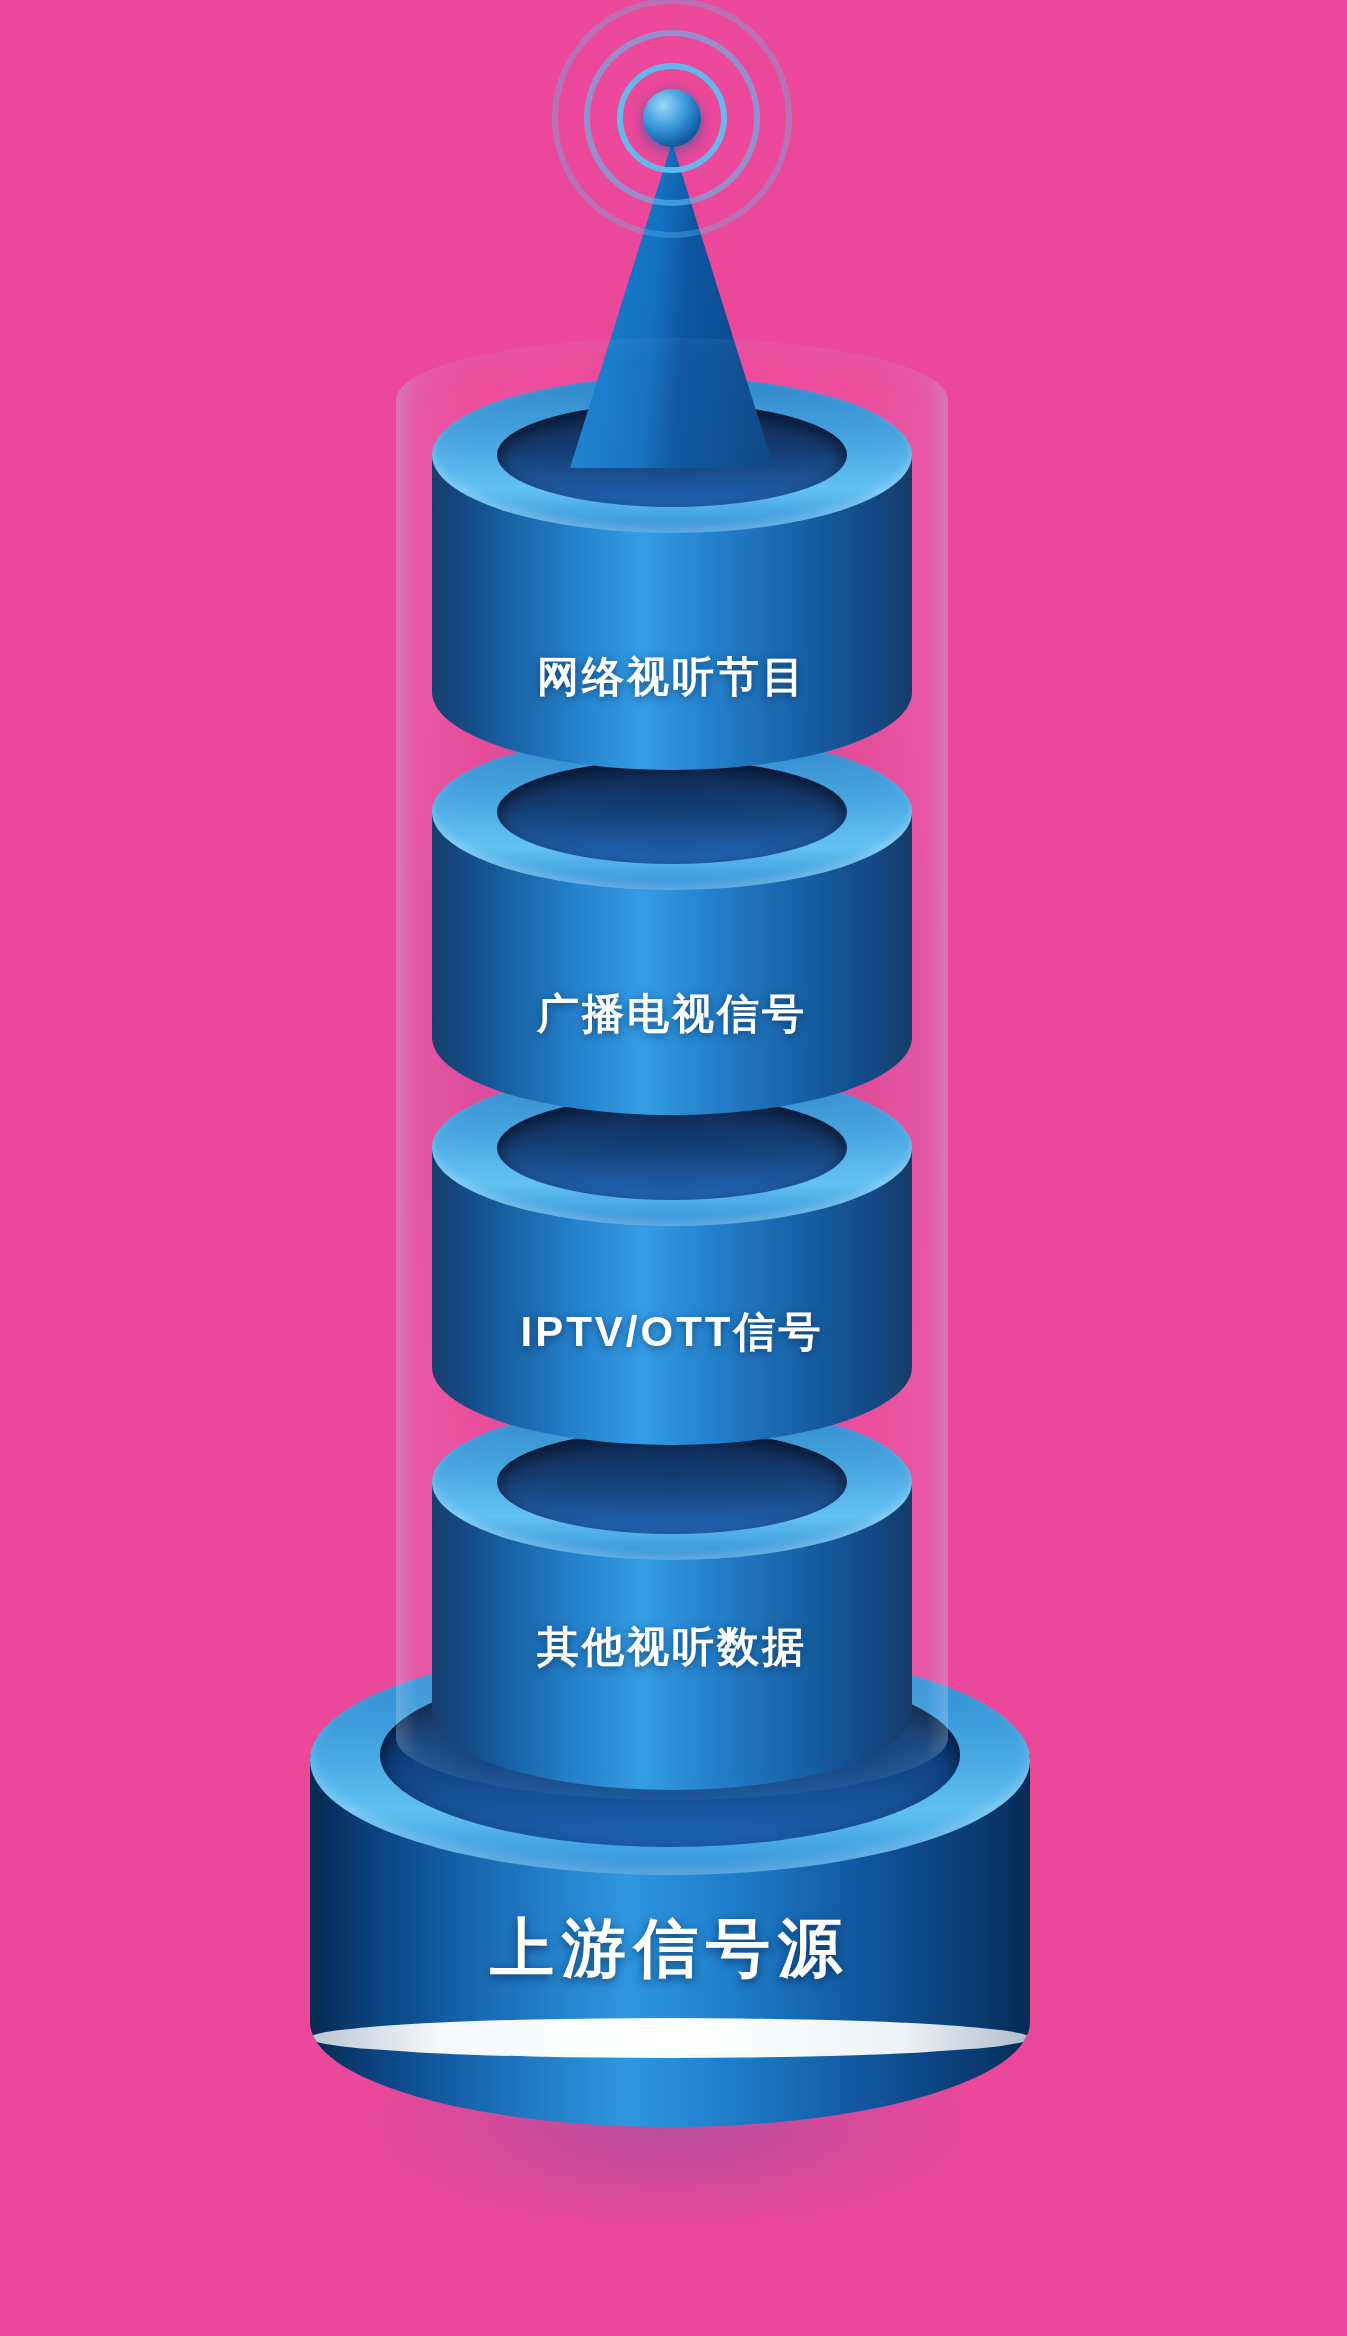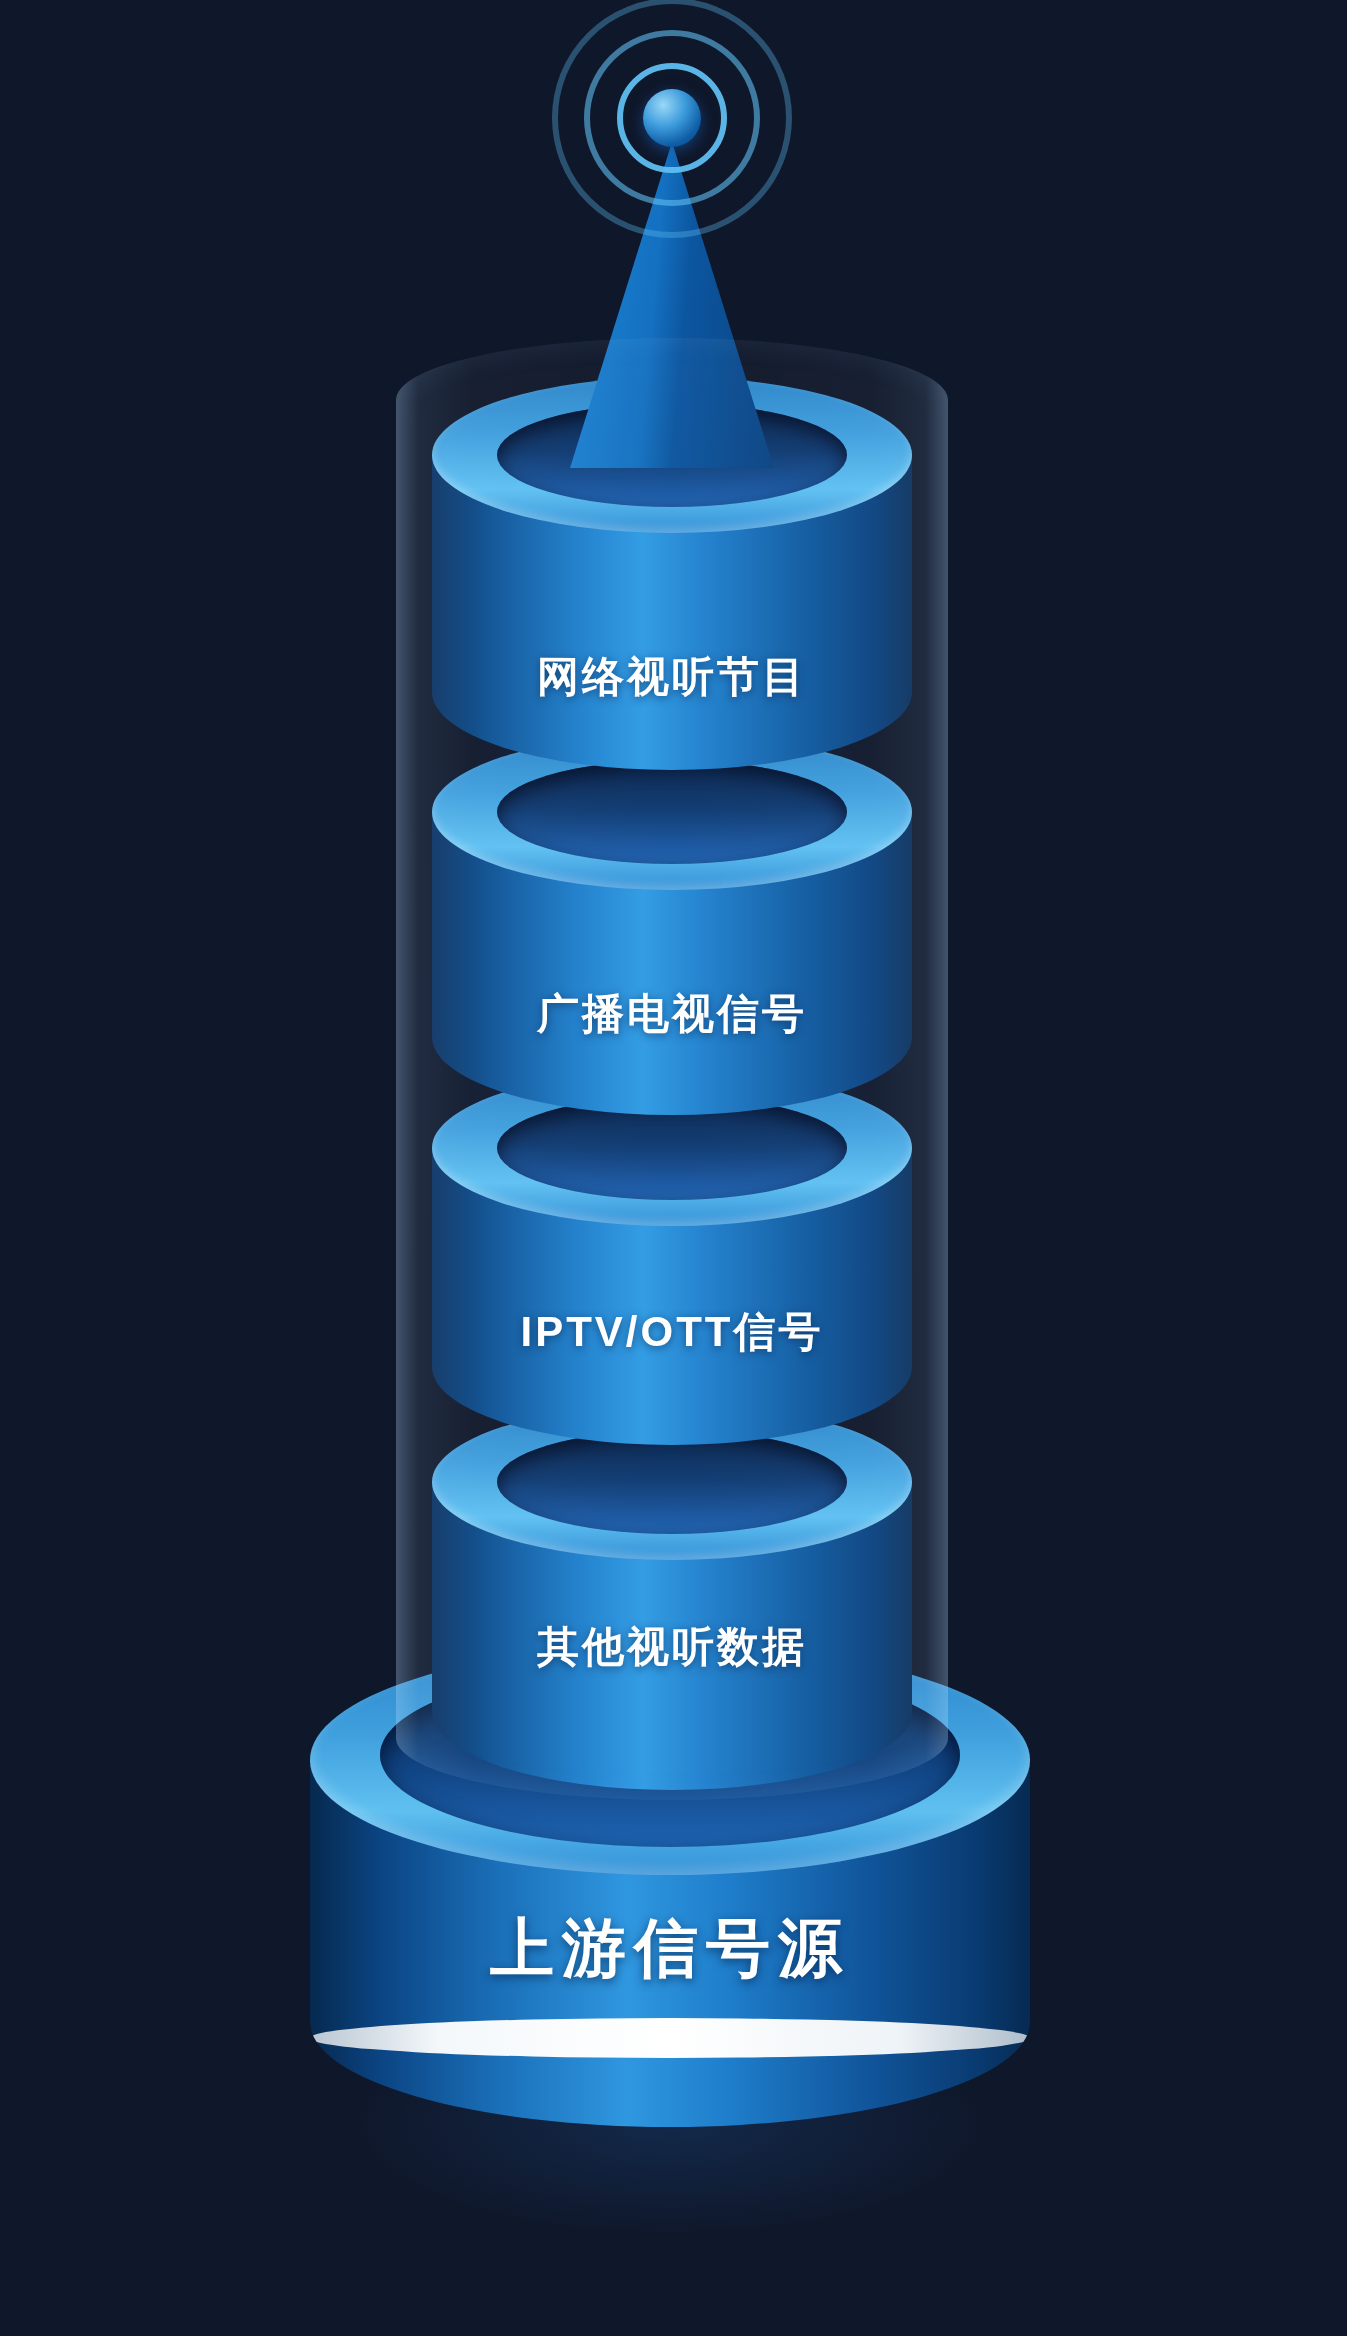--- a/index.html
+++ b/index.html
@@ -1,18 +1,18 @@
 <!DOCTYPE html>
 <html><head>
 <meta charset="utf-8">
 <style>
   html,body { margin:0; padding:0; background:#000; }
   .scene {
     position:relative; width:1347px; height:2336px; overflow:hidden;
-    background:#0f172a;
+    background:#ec4899;
     font-family:"Liberation Sans", sans-serif;
     margin:0 auto;
   }
   .abs { position:absolute; }
 
   
   .glow {
     left:330px; top:260px; width:680px; height:1560px;
     background: radial-gradient(ellipse 55% 52% at 50% 50%, rgba(45,125,210,0.20), rgba(10,40,90,0.06) 55%, rgba(0,0,0,0) 75%);
   }

